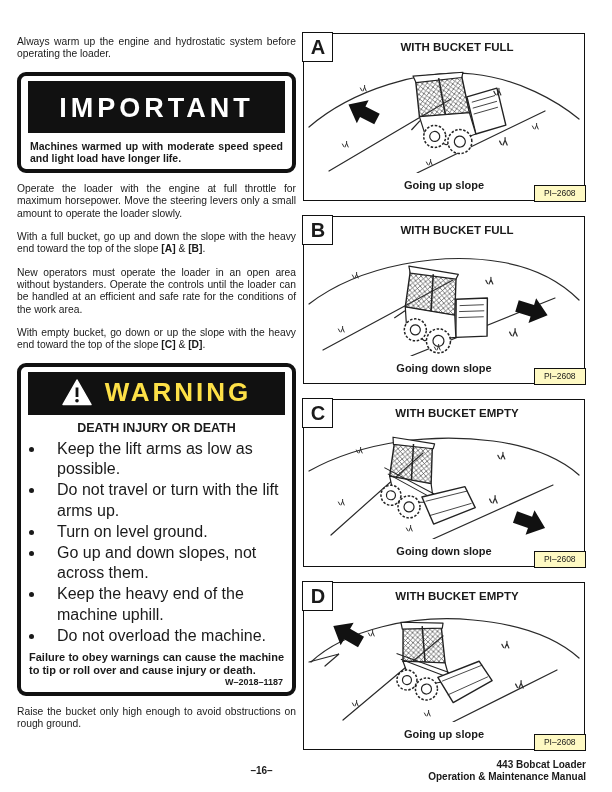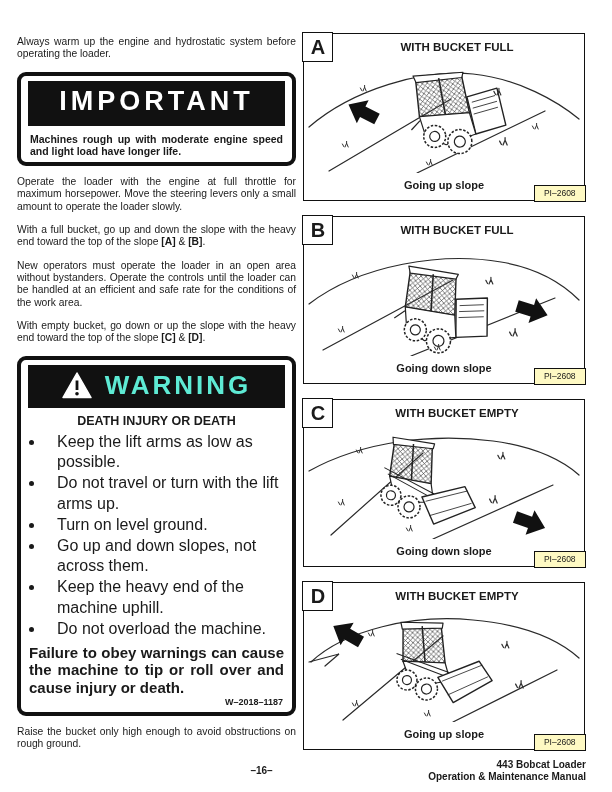--- a/index.html
+++ b/index.html
@@ -11,32 +11,32 @@
   
   .left-col{position:absolute;left:17px;top:36px;width:279px;}
   .section-heading{font-size:11px;font-weight:bold;letter-spacing:.2px;margin:0 0 9px 0;}
   p.body{font-size:10.3px;line-height:1.2;text-align:justify;margin:0 0 11px 0;}
   .bold-ref{font-weight:bold;}
   .mt-gap{margin-top:62px;}
 
   
   .imp-box{border:4px solid #111;border-radius:9px;padding:5px 7px 4px;margin:1px 0 10px;background:#fff;}
   .imp-header{background:#111;color:#fff;text-align:center;font-weight:bold;
-    font-size:27px;letter-spacing:4px;padding:5px 0 9px;}
+    font-size:27px;letter-spacing:4px;padding:12px 0 9px;}
   .imp-body{font-weight:bold;font-size:10.5px;line-height:1.2;text-align:justify;margin:7px 2px 0;}
   .imp-code{text-align:right;font-weight:bold;font-size:9px;margin:1px 2px 1px;}
 
   
   .warn-box{border:4px solid #111;border-radius:9px;padding:5px 7px 4px;margin:7px 0 0;background:#fff;}
-  .warn-header{background:#111;color:#5eead4;display:flex;align-items:center;justify-content:center;
+  .warn-header{background:#111;color:#fde047;display:flex;align-items:center;justify-content:center;
     gap:13px;font-weight:bold;font-size:26px;letter-spacing:3px;padding:5px 0 7px;}
   .warn-subtitle{text-align:center;font-weight:bold;font-size:12.5px;margin:6px 0 4px;}
   .warn-list{margin:0 0 4px 0;padding-left:17px;}
   .warn-list li{font-weight:normal;font-size:16px;line-height:1.3;padding-left:12px;}
-  .warn-body{font-weight:bold;font-size:15px;line-height:1.18;text-align:justify;margin:3px 1px 0;}
+  .warn-body{font-weight:bold;font-size:11px;line-height:1.18;text-align:justify;margin:3px 1px 0;}
   .warn-code{text-align:right;font-weight:bold;font-size:9px;margin:0 2px 1px;}
 
   
   .right-col{position:absolute;left:303px;top:33px;width:282px;}
   .panel{position:relative;height:168px;border:1.6px solid #111;margin-bottom:15px;
     background:#fff;box-sizing:border-box;}
   .panel-letter{position:absolute;top:-1.6px;left:-1.6px;width:31px;height:30px;
     border:1.6px solid #111;background:#fff;display:flex;align-items:center;justify-content:center;
     font-size:20px;font-weight:bold;box-sizing:border-box;}
   .panel-title{position:absolute;top:7px;left:34px;right:8px;text-align:center;
@@ -99,21 +99,21 @@
   </defs>
 </svg>
 
 <div class="left-col">
 
 
   <p class="body">Always warm up the engine and hydrostatic system before operating the loader.</p>
 
   <div class="imp-box">
     <div class="imp-header">IMPORTANT</div>
-    <div class="imp-body">Machines rough up with moderate engine speed and light load have longer life.</div>
+    <div class="imp-body">Machines warmed up with moderate speed speed and light load have longer life.</div>
   </div>
 
   <p class="body">Operate the loader with the engine at full throttle for maximum horsepower. Move the steering levers only a small amount to operate the loader slowly.</p>
 
   <p class="body"><span>With a full bucket, go up and down the slope with the heavy end toward the top of the slope </span><span class="bold-ref">[A]</span><span> &amp; </span><span class="bold-ref">[B]</span><span>.</span></p>
 
   <p class="body">New operators must operate the loader in an open area without bystanders. Operate the controls until the loader can be handled at an efficient and safe rate for the conditions of the work area.</p>
 
   <p class="body mt-gap"><span>With empty bucket, go down or up the slope with the heavy end toward the top of the slope </span><span class="bold-ref">[C]</span><span> &amp; </span><span class="bold-ref">[D]</span><span>.</span></p>
 

